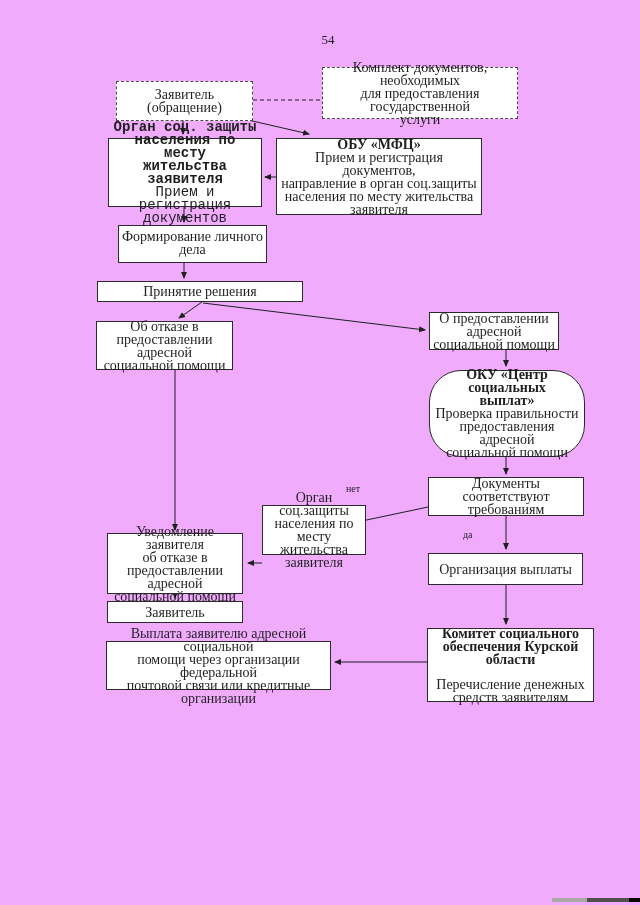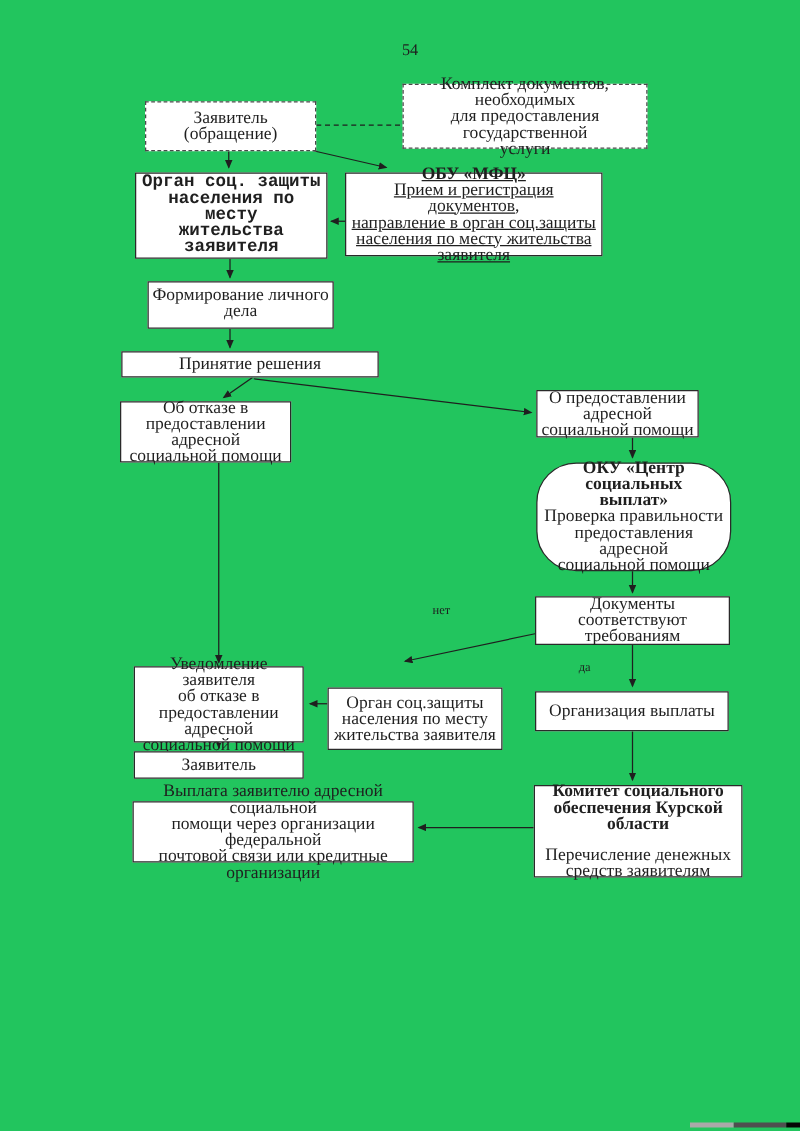--- a/index.html
+++ b/index.html
@@ -1,19 +1,19 @@
 <!DOCTYPE html>
 <html><head>
 <meta charset="utf-8">
 <style>
   html,body{margin:0;padding:0;background:#e8e8e8;}
   .page{
     position:relative;
     width:640px;height:905px;
-    background:#22c55e;
+    background:#f0abfc;
     font-family:"Liberation Serif","DejaVu Serif",serif;
     color:#1f1f1f;
     overflow:hidden;
   }
   .overlay{position:absolute;left:0;top:0;pointer-events:none;}
   .node{
     position:absolute;
     border:1px solid #2a2a2a;
     background:#ffffff;
     display:flex;flex-direction:column;
@@ -83,23 +83,25 @@
   <div class="node dashed" style="left:322px;top:67px;width:196px;height:52px;">
     <span class="node-text">Комплект документов, необходимых
 для предоставления государственной
 услуги</span>
   </div>
 
   <div class="node" style="left:108px;top:138px;width:154px;height:69px;font-family:Liberation Mono, monospace;">
     <span class="node-title">Орган соц. защиты
 населения по месту
 жительства заявителя</span>
+    <span class="node-body">Прием и регистрация
+документов</span>
   </div>
 
-  <div class="node" style="left:276px;top:138px;width:206px;height:67px;text-decoration:underline;">
+  <div class="node" style="left:276px;top:138px;width:206px;height:77px;">
     <span class="node-title">ОБУ «МФЦ»</span>
     <span class="node-body">Прием и регистрация документов,
 направление в орган соц.защиты
 населения по месту жительства
 заявителя</span>
   </div>
 
   <div class="node top-align" style="left:118px;top:225px;width:149px;height:38px;">
     <span class="node-text">Формирование личного дела</span>
   </div>
@@ -129,21 +131,21 @@
 
   <div class="node" style="left:428px;top:477px;width:156px;height:39px;">
     <span class="node-text">Документы соответствуют
 требованиям</span>
   </div>
 
   <div class="node" style="left:428px;top:553px;width:155px;height:32px;">
     <span class="node-text">Организация выплаты</span>
   </div>
 
-  <div class="node" style="left:262px;top:550px;width:140px;height:50px;">
+  <div class="node" style="left:262px;top:505px;width:104px;height:50px;">
     <span class="node-text">Орган соц.защиты
 населения по месту
 жительства заявителя</span>
   </div>
 
   <div class="node" style="left:107px;top:533px;width:136px;height:61px;">
     <span class="node-text">Уведомление заявителя
 об отказе в
 предоставлении адресной
 социальной помощи</span>

